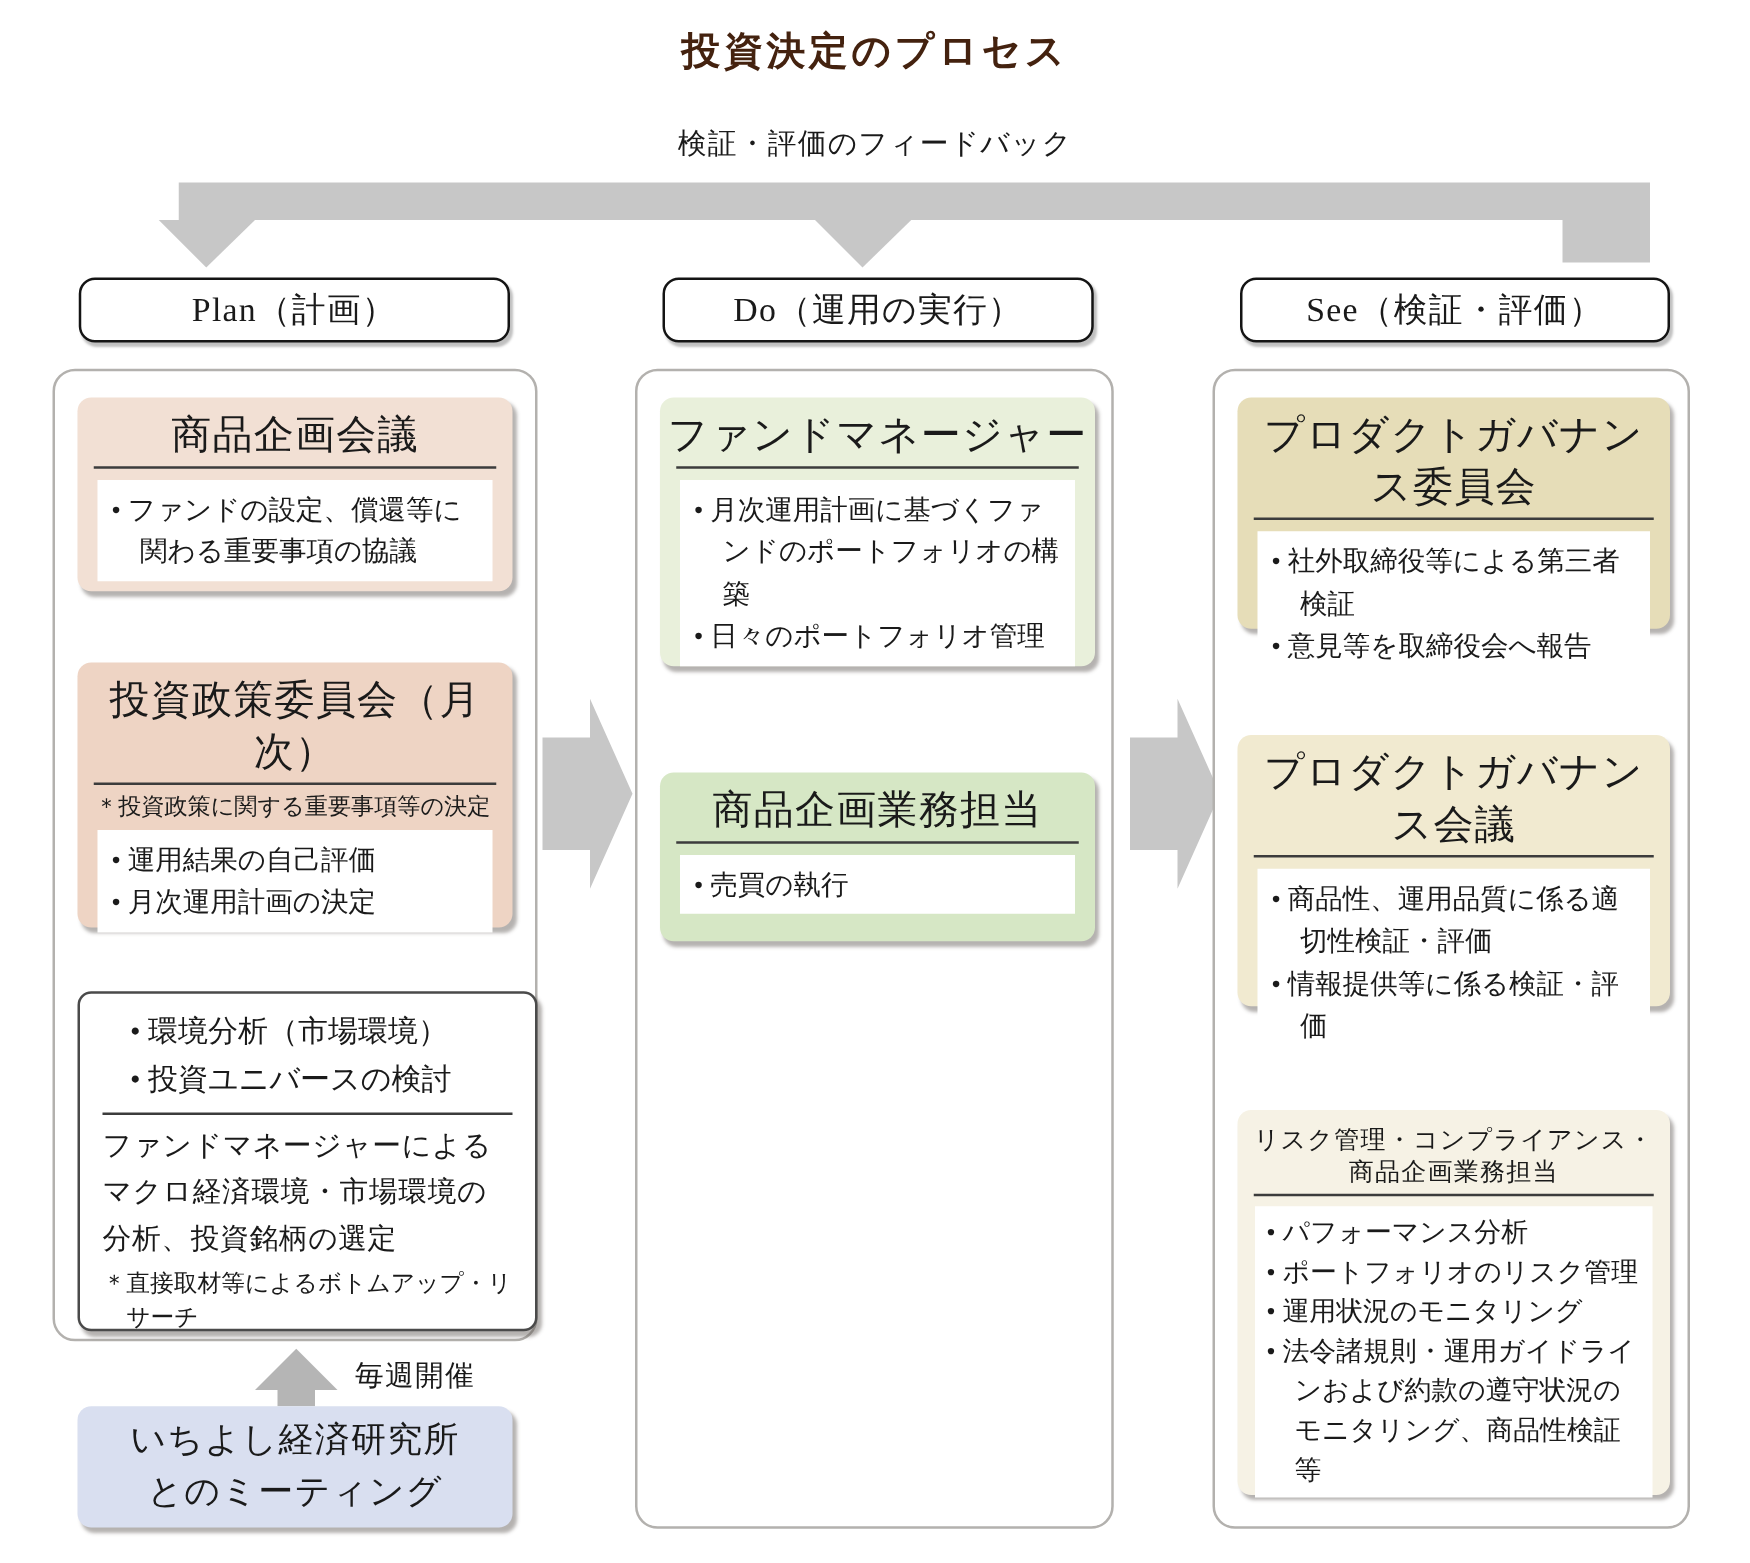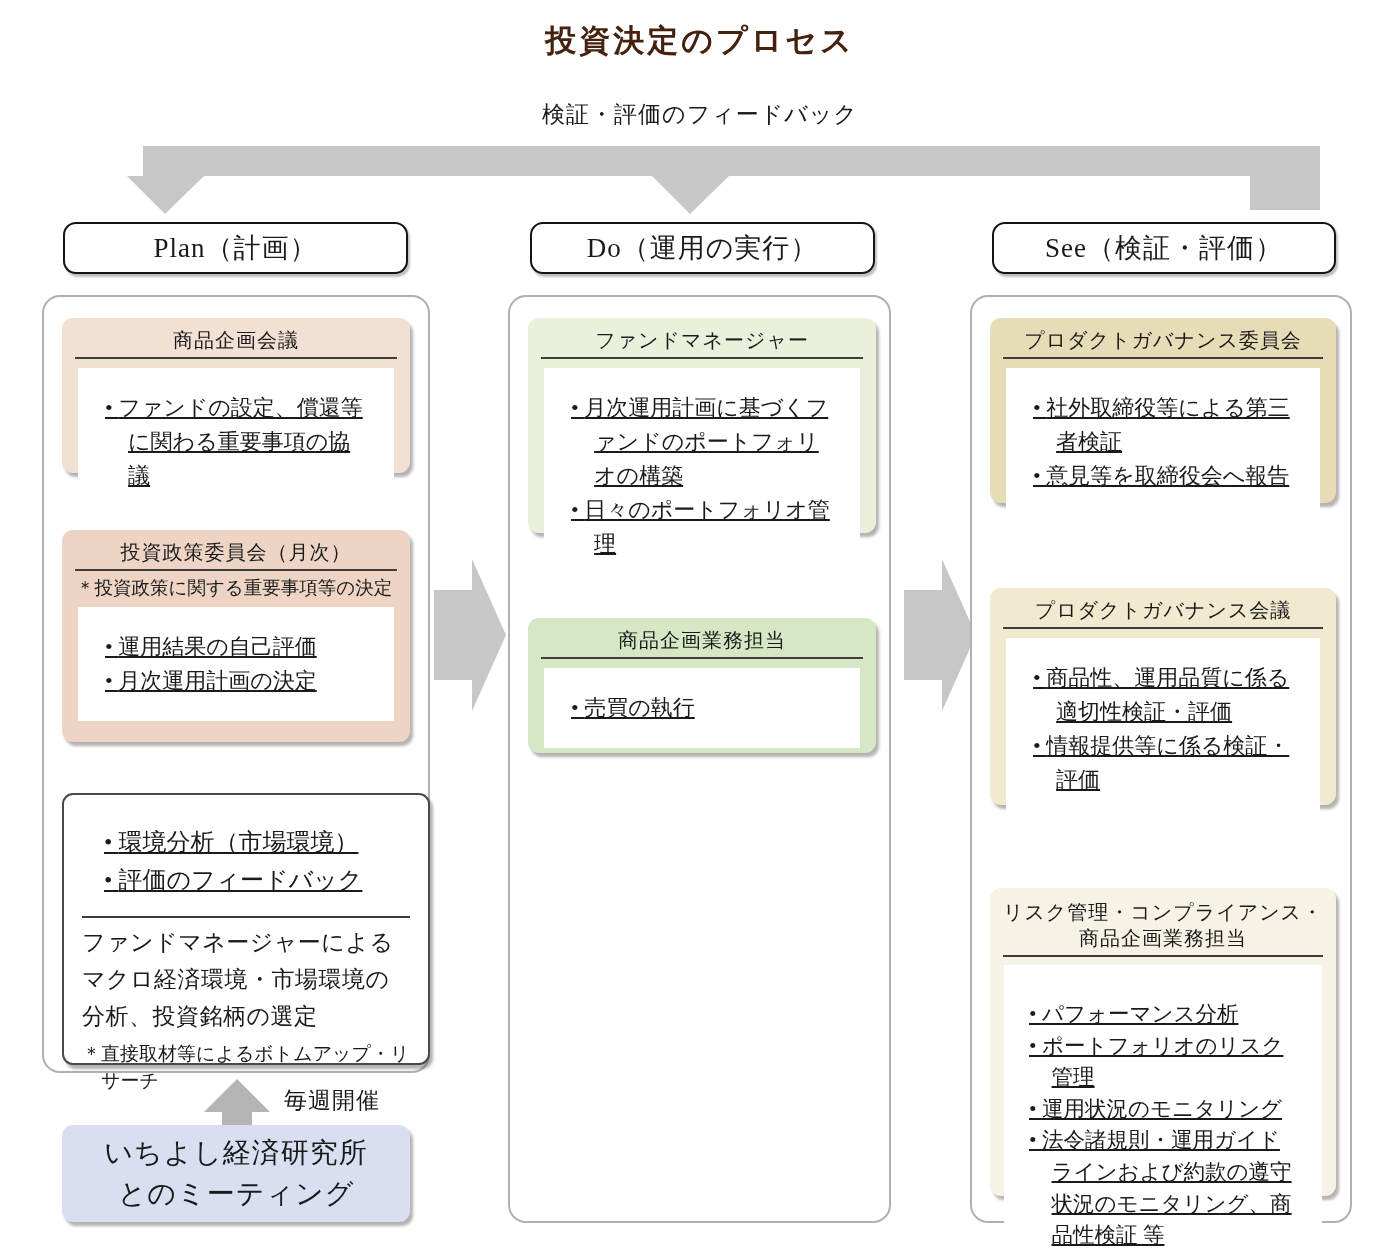--- a/index.html
+++ b/index.html
@@ -33,27 +33,27 @@
   .col-container{
     position:absolute; border:2px solid var(--container-border); border-radius:18px;
     background:#fff; z-index:1; box-sizing:border-box;
   }
   
   .pbox{
     position:absolute; border-radius:11px; z-index:3; box-sizing:border-box;
     box-shadow:3px 4px 3px rgba(90,85,80,0.45);
   }
   .pbox .ttl{
-    text-align:center; font-size:20px; letter-spacing:1px; padding:9px 6px 4px;
+    text-align:center; font-size:32px; letter-spacing:1px; padding:9px 6px 4px;
     line-height:1.3;
   }
   .pbox .rule{ border-top:2px solid #3c3c3c; margin:0 13px; }
   .pbox .note-line{ font-size:18.5px; padding:4px 14px 0; }
   .pbox .inner{ background:#fff; margin:9px 16px 15px; padding:7px 11px; }
-  ul.blist{ list-style:none; margin:16px; padding:0; font-size:22px; line-height:1.54;text-decoration:underline; }
+  ul.blist{ list-style:none; margin:0; padding:0; font-size:22px; line-height:1.54; }
   ul.blist li{ padding-left:1.05em; text-indent:-1.05em; }
   ul.blist li::before{ content:"• "; }
   .hang-note{ font-size:19px; line-height:1.45; padding-left:1em; text-indent:-1em; margin-top:4px; }
   
   .wbox{ background:#fff; border:2px solid #4a4a4a; padding:12px 18px 10px; }
   .wbox ul.blist{ font-size:24px; margin-left:22px; line-height:1.6; }
   .wbox .rule2{ border-top:2px solid #3c3c3c; margin:6px 0 6px; }
   .wbox .body-par{ font-size:23px; line-height:1.62; letter-spacing:0.5px; }
   
   .meet-box{ display:flex; align-items:center; justify-content:center; text-align:center;
@@ -126,21 +126,21 @@
       <ul class="blist">
         <li>運用結果の自己評価</li>
         <li>月次運用計画の決定</li>
       </ul>
     </div>
   </div>
 
   <div class="pbox wbox" style="left:62px; top:793px; width:368px; height:272px;">
     <ul class="blist">
       <li>環境分析（市場環境）</li>
-      <li>評価のフィードバック</li>
+      <li>投資ユニバースの検討</li>
     </ul>
     <div class="rule2"></div>
     <div class="body-par">ファンドマネージャーによるマクロ経済環境・市場環境の分析、投資銘柄の選定</div>
     <div class="hang-note">＊直接取材等によるボトムアップ・リサーチ</div>
   </div>
 
   <div class="arrow-label" style="left:284px; top:1085px;">毎週開催</div>
 
   <div class="pbox bg-blue meet-box" style="left:62px; top:1125px; width:348px; height:97px;">
     <div class="txt">いちよし経済研究所とのミーティング</div>
@@ -191,21 +191,21 @@
         <li>情報提供等に係る検証・評価</li>
       </ul>
     </div>
   </div>
 
   <div class="arrow-label" style="left:1228px; top:836px;">報 告</div>
 
   <div class="pbox bg-cream-light s3" style="left:990px; top:888px; width:346px; height:308px;">
     <div class="ttl">リスク管理・コンプライアンス・商品企画業務担当</div>
     <div class="rule"></div>
-    <div class="inner" style="margin:8px 14px 14px; padding:18px 9px;">
+    <div class="inner" style="margin:8px 14px 14px; padding:6px 9px;">
       <ul class="blist">
         <li>パフォーマンス分析</li>
         <li>ポートフォリオのリスク管理</li>
         <li>運用状況のモニタリング</li>
         <li>法令諸規則・運用ガイドラインおよび約款の遵守状況のモニタリング、商品性検証 等</li>
       </ul>
     </div>
   </div>
 
 </div>

